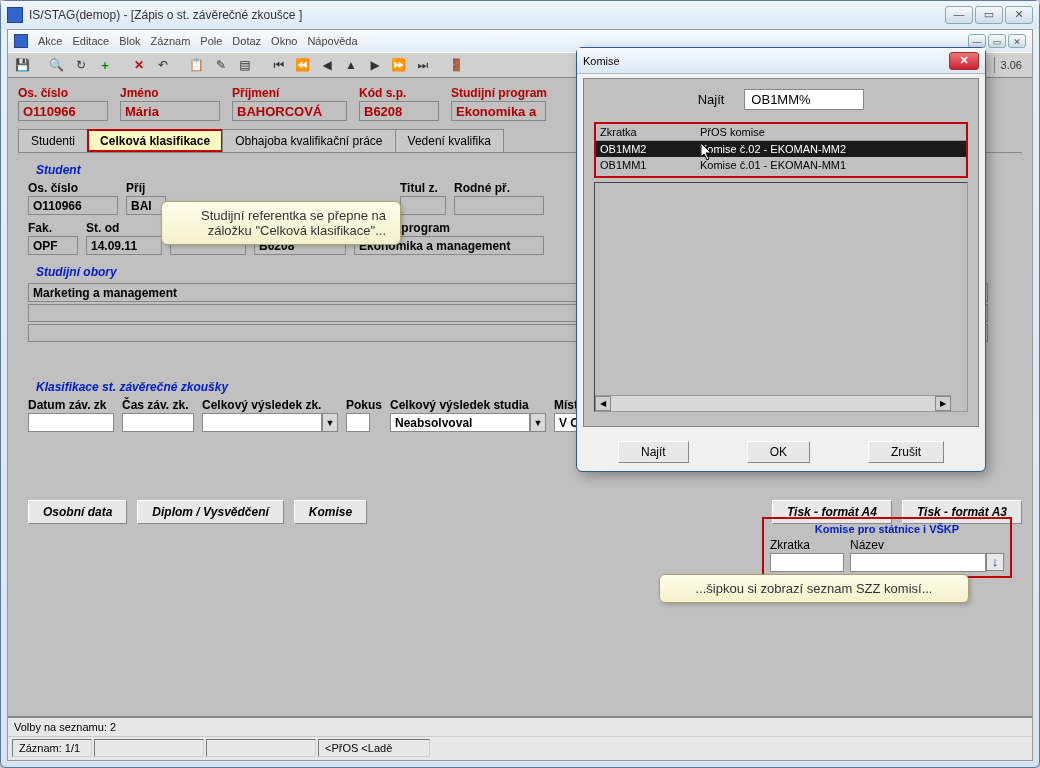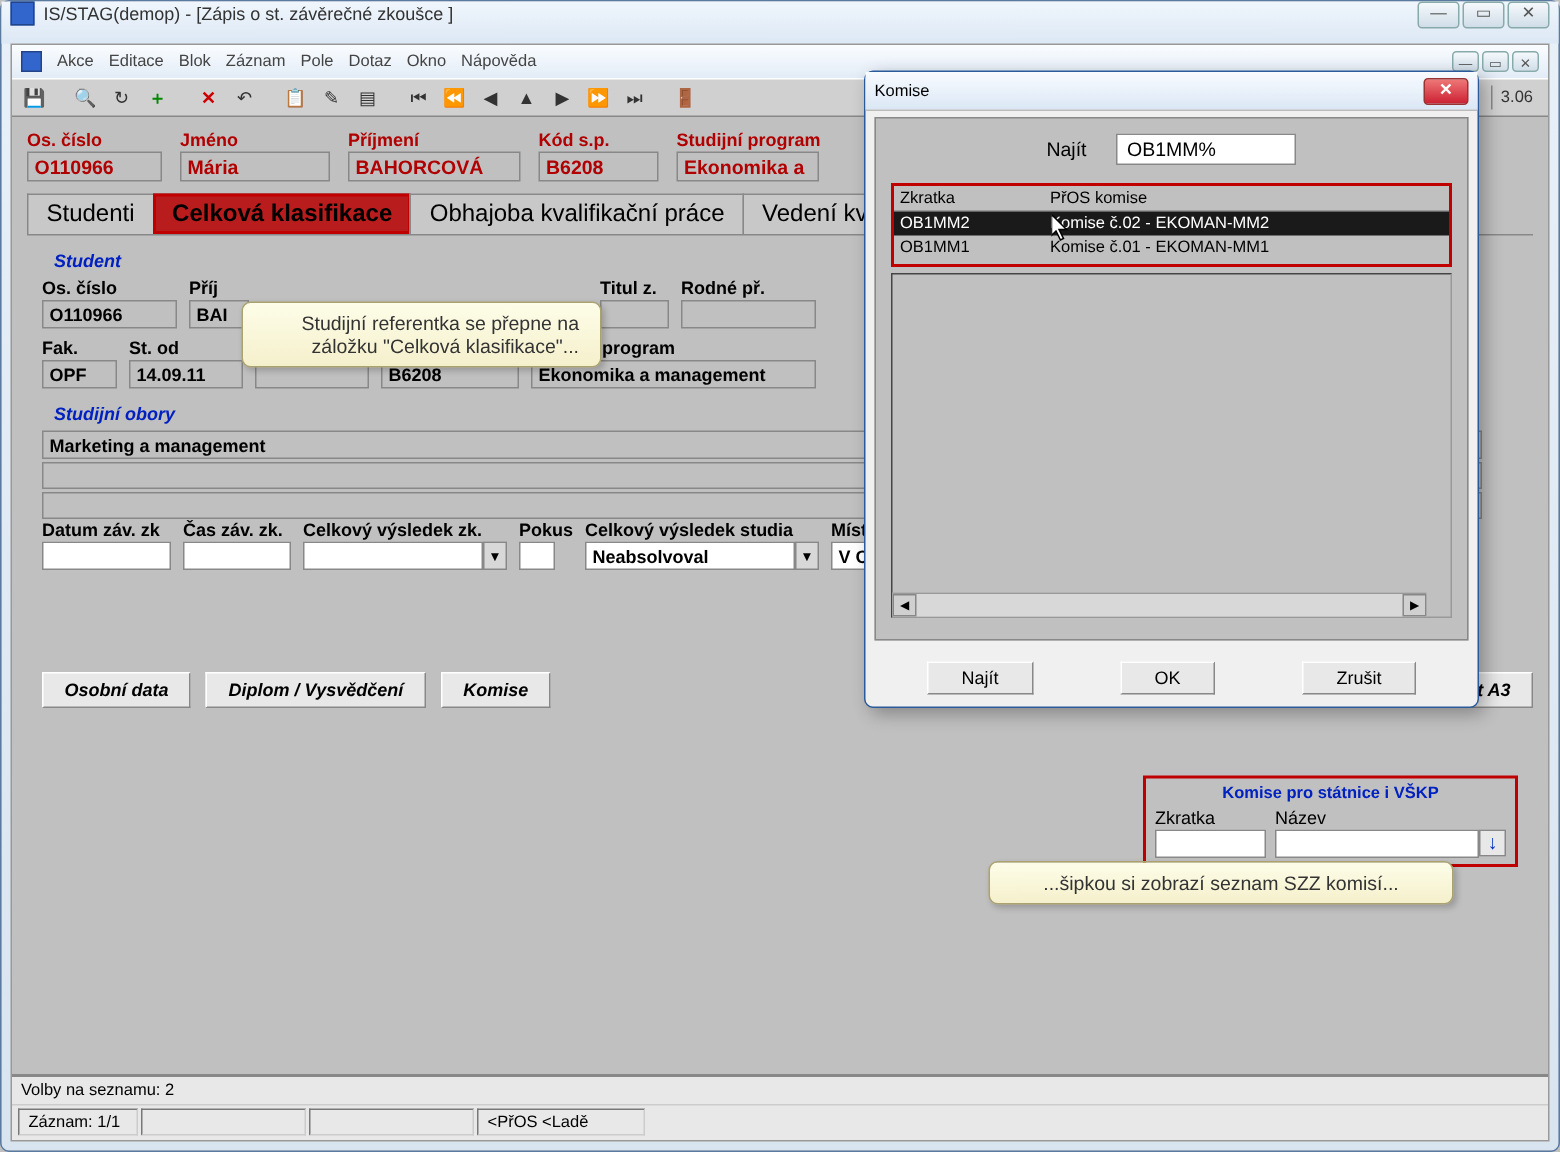--- a/index.html
+++ b/index.html
@@ -16,21 +16,21 @@
     background: linear-gradient(to bottom, #e8f0f8, #d8e4f0);
     border: 1px solid #5a7aa0;
     border-radius: 6px;
     width: 1040px;
     height: 768px;
     position: absolute;
   }
   .titlebar {
     height: 28px;
     display: flex;
-    align-items: flex-start;
+    align-items: center;
     justify-content: space-between;
     padding: 0 6px;
     background: linear-gradient(to bottom, #f0f6fc, #dce8f5);
   }
   .titlebar-left {
     display: flex;
     align-items: center;
     gap: 6px;
   }
   .title-text { font-size: 12px; color: #333; }
@@ -111,24 +111,24 @@
     height: 20px;
   }
   .tabs { display: flex; border-bottom: 1px solid #888; }
   .tab {
     padding: 4px 12px;
     background: #c8c8c8;
     border: 1px solid #888;
     border-bottom: none;
     margin-right: -1px;
     cursor: pointer;
-    font-size: 16px;
+    font-size: 12px;
   }
   .tab.active {
-    background: #b91c1c;
+    background: #fef9c3;
     outline: 2px solid #c00000;
     outline-offset: -2px;
     font-weight: bold;
   }
   .section-title { color: #0020c0; font-weight: bold; font-style: italic; font-size: 12px; margin: 10px 0 4px 18px; }
   .field-row { display: flex; gap: 8px; margin-bottom: 6px; padding-left: 10px; }
   .field-col { display: flex; flex-direction: column; }
   .flabel { font-weight: bold; font-size: 12px; margin-bottom: 1px; }
   .finput {
     border: 1px solid #888;
@@ -413,20 +413,21 @@
           </div>
       </div>
 
       <div class="section-title">Studijní obory</div>
       <div class="field-col" style="padding-left:10px">
         <div class="finput wide-input">Marketing a management</div>
         <div class="finput wide-input" style="margin-top:2px;height:18px"></div>
         <div class="finput wide-input" style="margin-top:2px;height:18px"></div>
       </div>
 
+      <div class="section-title" style="margin-top:38px">Klasifikace st. závěrečné zkoušky</div>
       <div class="field-row">
         <div class="field-col">
             <div class="flabel">Datum záv. zk</div>
           <div class="finput white-input" style="width:86px"></div>
           </div>
         <div class="field-col">
             <div class="flabel">Čas záv. zk.</div>
           <div class="finput white-input" style="width:72px"></div>
           </div>
         <div class="field-col">

